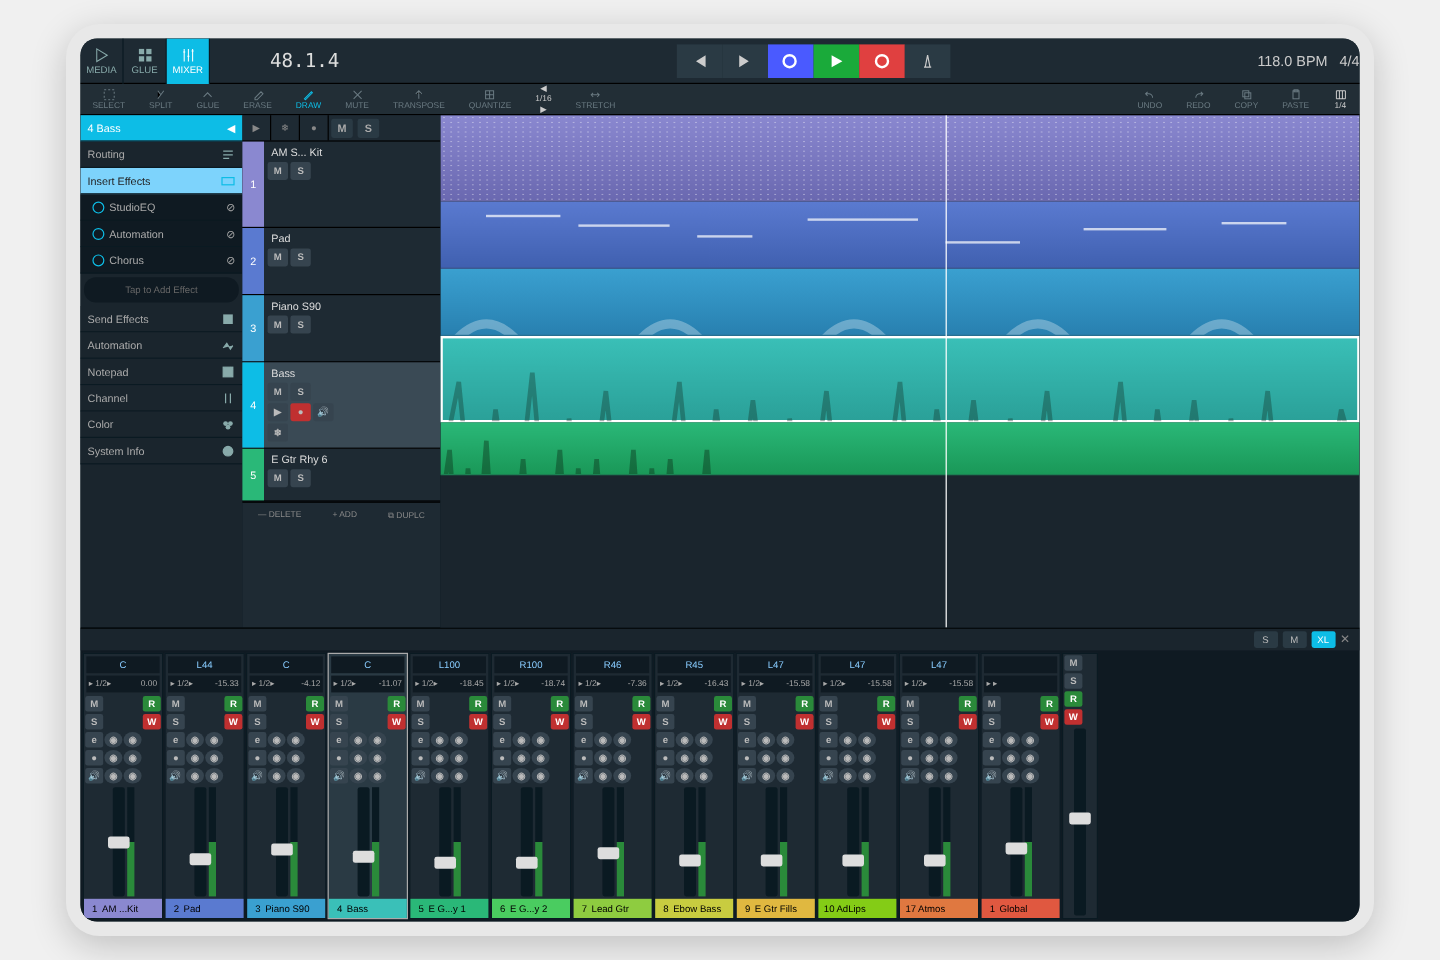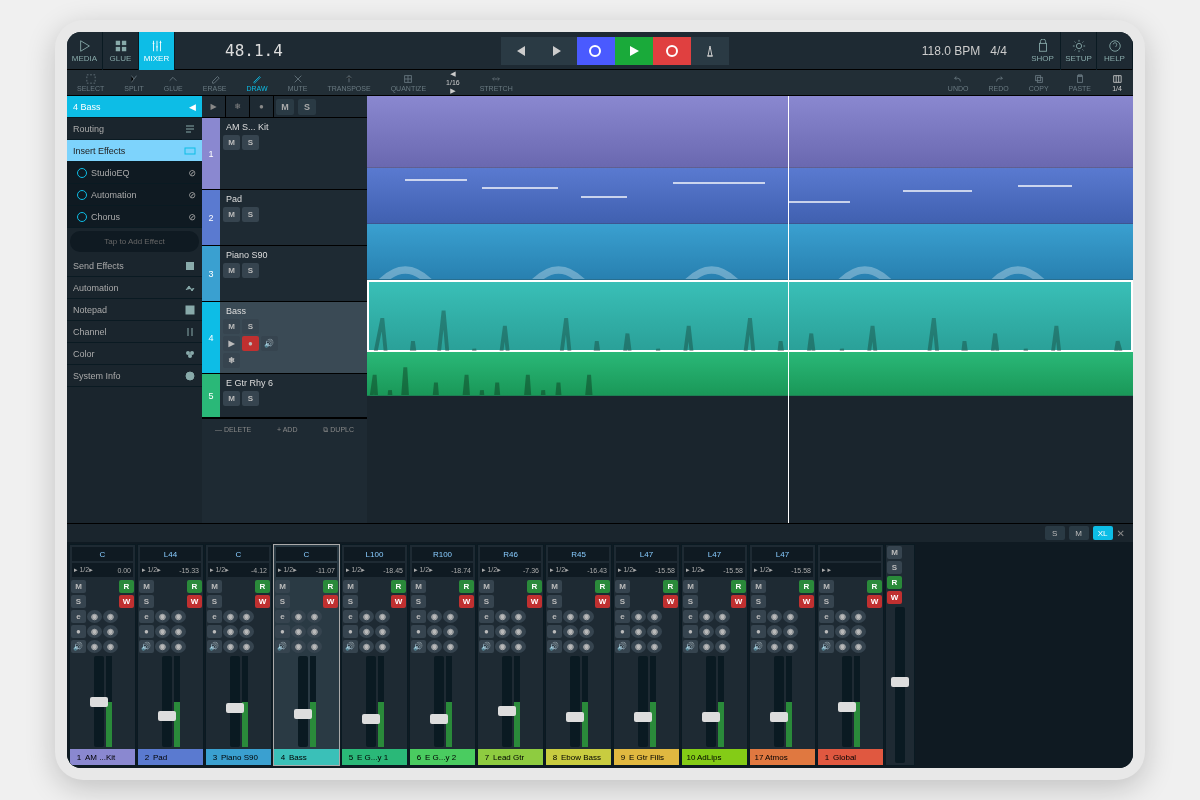--- a/index.html
+++ b/index.html
@@ -135,43 +135,20 @@
     <div class="tbtn">
             <svg width="14" height="14" viewBox="0 0 14 14" fill="none" stroke="#ccc">
               <path d="M5 12L7 2l2 10z M4 12h6"></path>
             </svg>
           </div>
   </div>
   <div class="bpm">
           <span>118.0 BPM</span>
           <span>4/4</span>
         </div>
-  <div class="rightbtns">
-    <div class="topbtn">
-            <svg viewBox="0 0 16 16" fill="none" stroke="#8aa">
-              <rect x="4" y="5" width="8" height="9"></rect>
-              <path d="M5 5V3a3 3 0 016 0v2"></path>
-            </svg>
-            <span>SHOP</span>
-          </div>
-    <div class="topbtn">
-            <svg viewBox="0 0 16 16" fill="none" stroke="#8aa">
-              <circle cx="8" cy="8" r="3"></circle>
-              <path d="M8 1v2M8 13v2M1 8h2M13 8h2M3 3l1 1M12 12l1 1M3 13l1-1M12 4l1-1"></path>
-            </svg>
-            <span>SETUP</span>
-          </div>
-    <div class="topbtn">
-            <svg viewBox="0 0 16 16" fill="none" stroke="#8aa">
-              <circle cx="8" cy="8" r="6"></circle>
-              <path d="M6 6a2 2 0 113 2v1M8 12v0"></path>
-            </svg>
-            <span>HELP</span>
-          </div>
-  </div>
 </div>
 
 <div class="toolbar">
   <div class="tool">
           <svg class="ic" viewBox="0 0 12 12" fill="none" stroke="currentColor">
             <rect x="1" y="1" width="10" height="10" stroke-dasharray="2"></rect>
           </svg>
           <span>SELECT</span>
         </div>
   <div class="tool">

